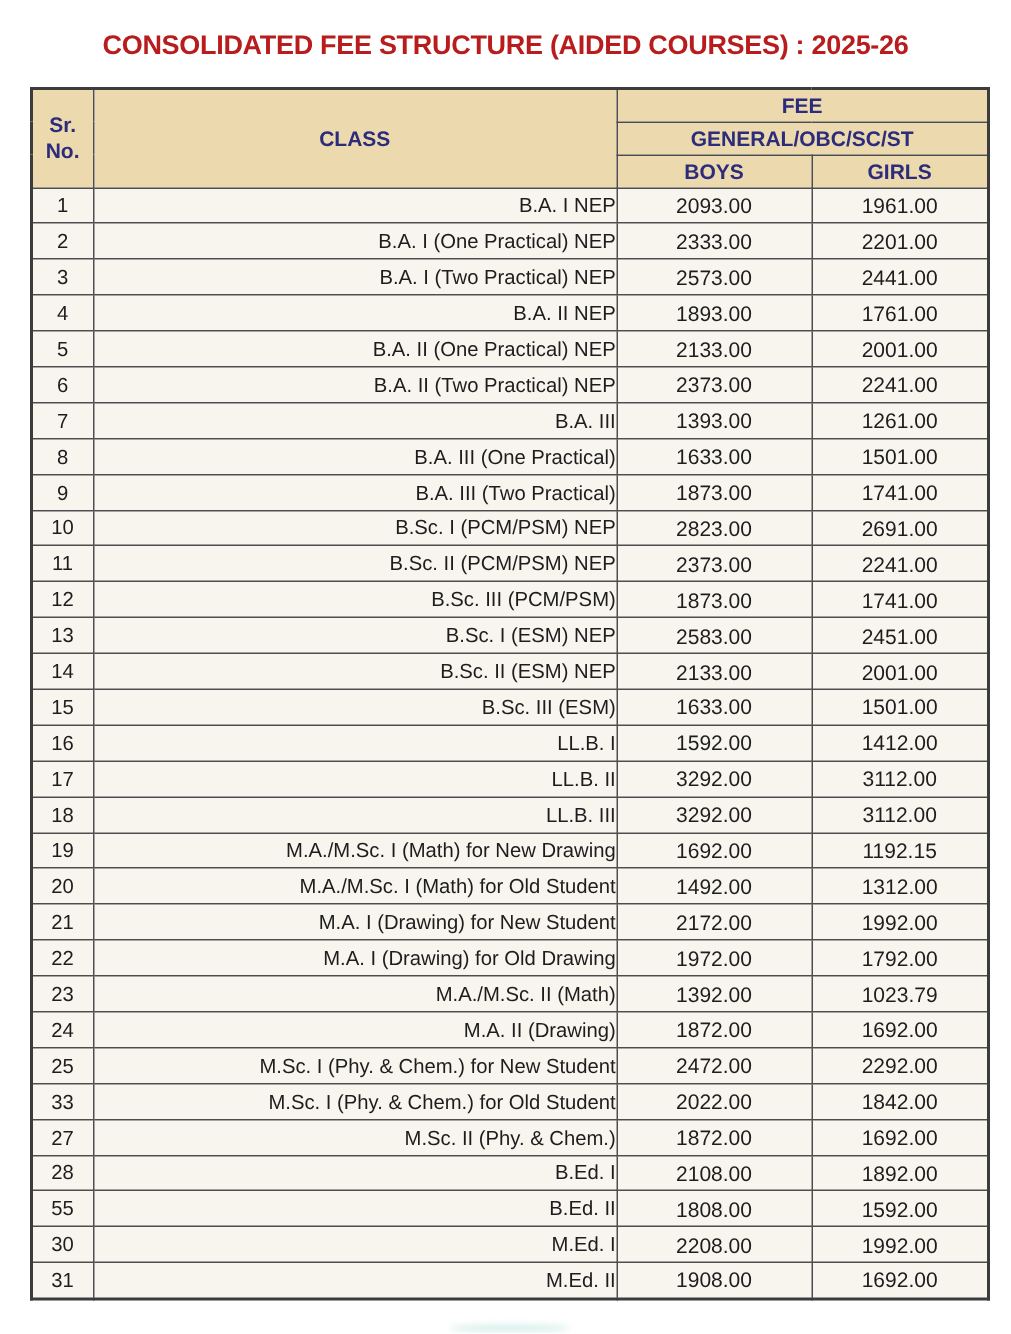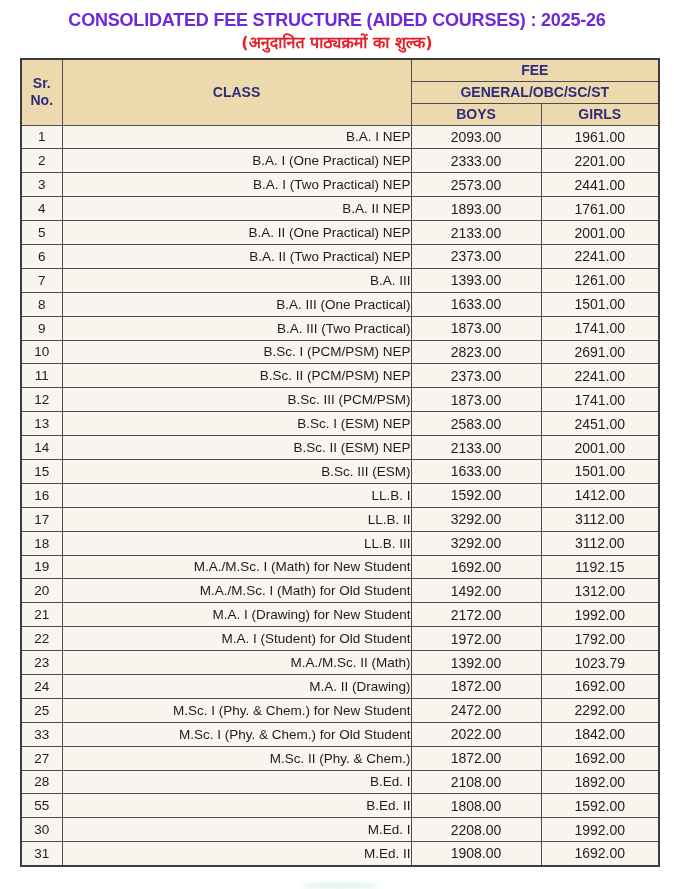--- a/index.html
+++ b/index.html
@@ -7,25 +7,25 @@
     width: 674px; height: 889px;
     background: #ffffff;
     font-family: "Liberation Sans", sans-serif;
     position: relative;
     overflow: hidden;
   }
   .page { width: 674px; height: 889px; position: relative; }
 
   .title {
     text-align: center;
-    color: #6d28d9;
+    color: #b91c1c;
     font-weight: bold;
     font-size: 18px;
     letter-spacing: -0.2px;
-    padding-top: 9px;
+    padding-top: 19px;
     line-height: 22px;
   }
   .subtitle {
     text-align: center;
     color: #e2222b;
     font-weight: bold;
     font-size: 16px;
     line-height: 22px;
     font-family: "DejaVu Sans", "Liberation Sans", sans-serif;
     margin-top: 1px;
@@ -81,21 +81,20 @@
     border-radius: 50%;
     filter: blur(2px);
   }
 </style>
 </head>
 <body>
 
 <div class="page">
 
   <div class="title">CONSOLIDATED FEE STRUCTURE (AIDED COURSES) : 2025-26</div>
-  <div class="subtitle">(अनुदानित पाठ्यक्रमों का शुल्क)</div>
 
   <table class="fee-table">
     <colgroup>
       <col class="c-sr">
         <col class="c-class">
         <col class="c-boys">
         <col class="c-girls">
     </colgroup>
     <thead>
       <tr>
@@ -218,39 +217,39 @@
           <td class="td-num">3112.00</td>
         </tr>
         <tr>
           <td class="td-sr">18</td>
           <td class="td-class">LL.B. III</td>
           <td class="td-num">3292.00</td>
           <td class="td-num">3112.00</td>
         </tr>
         <tr>
           <td class="td-sr">19</td>
-          <td class="td-class">M.A./M.Sc. I (Math) for New Student</td>
+          <td class="td-class">M.A./M.Sc. I (Math) for New Drawing</td>
           <td class="td-num">1692.00</td>
           <td class="td-num">1192.15</td>
         </tr>
         <tr>
           <td class="td-sr">20</td>
           <td class="td-class">M.A./M.Sc. I (Math) for Old Student</td>
           <td class="td-num">1492.00</td>
           <td class="td-num">1312.00</td>
         </tr>
         <tr>
           <td class="td-sr">21</td>
           <td class="td-class">M.A. I (Drawing) for New Student</td>
           <td class="td-num">2172.00</td>
           <td class="td-num">1992.00</td>
         </tr>
         <tr>
           <td class="td-sr">22</td>
-          <td class="td-class">M.A. I (Student) for Old Student</td>
+          <td class="td-class">M.A. I (Drawing) for Old Drawing</td>
           <td class="td-num">1972.00</td>
           <td class="td-num">1792.00</td>
         </tr>
         <tr>
           <td class="td-sr">23</td>
           <td class="td-class">M.A./M.Sc. II (Math)</td>
           <td class="td-num">1392.00</td>
           <td class="td-num">1023.79</td>
         </tr>
         <tr>

